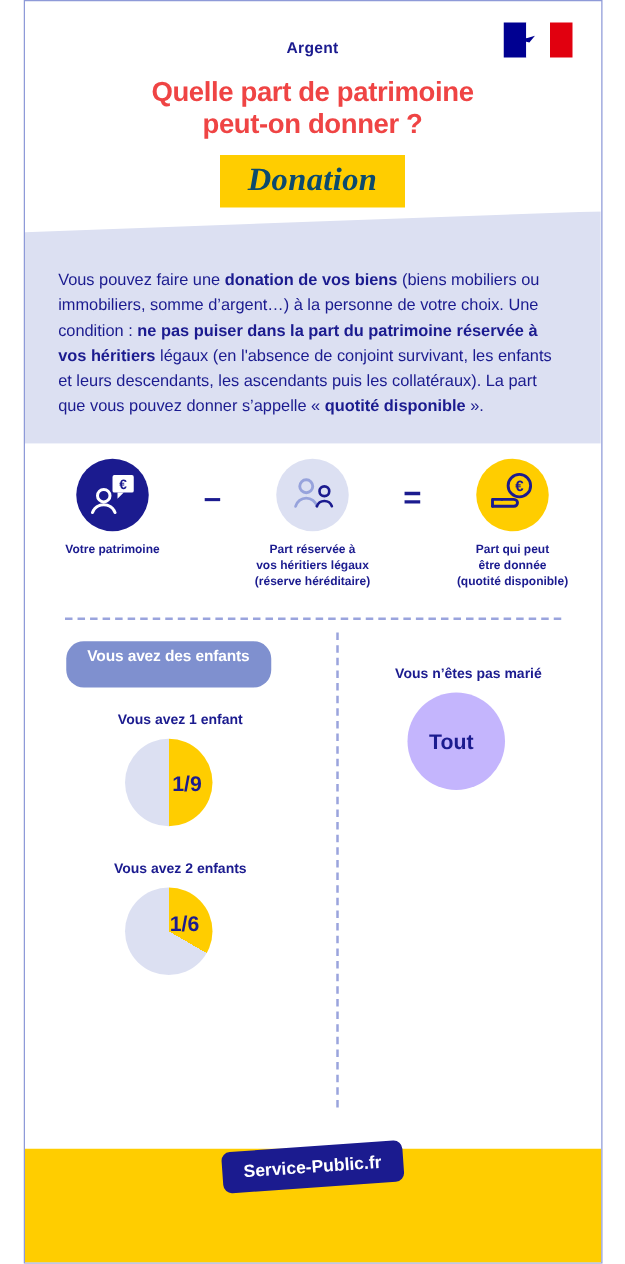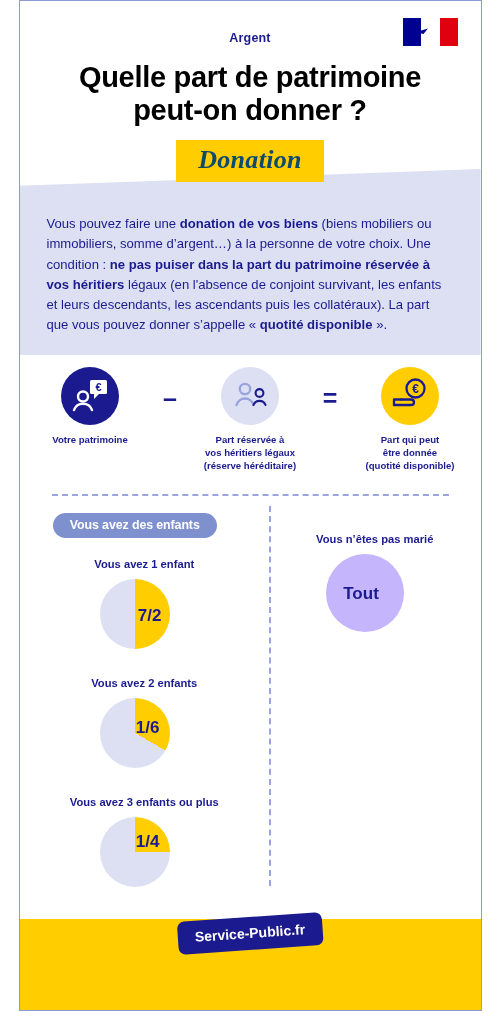--- a/index.html
+++ b/index.html
@@ -44,24 +44,24 @@
   }
 
   .kicker{
     font-size:12.5px;
     font-weight:bold;
     letter-spacing:.2px;
     color:#1b1b8f;
     margin:0 0 16px 0;
   }
   .title{
-    font-size:29px;
+    font-size:22px;
     font-weight:bold;
     line-height:1.14;
-    color:#000000;
+    color:#ef4444;
     margin:0 26px;
     letter-spacing:-.3px;
   }
   .tagwrap{margin-top:13px;text-align:center;}
   .tag{
     display:inline-block;
     background:#ffcd00;
     color:#0c4a6e;
     font-family:"Liberation Serif", serif;
     font-style:italic;
@@ -153,21 +153,21 @@
     z-index:4;
   }
   .col{width:250px;text-align:center;}
   .pill{
     display:inline-block;
     background:#7f90cf;
     color:#ffffff;
     font-size:12.4px;
     font-weight:bold;
     border-radius:14px;
-    padding:5px 17px 6px 17px;
+    padding:5px 17px 18px 17px;
     letter-spacing:-.1px;
   }
   .case{margin-top:20px;}
   .case + .case{margin-top:28px;}
   .caselbl{
     font-size:11.2px;
     font-weight:bold;
     color:#1b1b8f;
     margin-bottom:9px;
     padding-left:19px;
@@ -291,37 +291,31 @@
   <div class="vdash"></div>
 
   <div class="cols">
 
     <div class="col">
       <span class="pill">Vous avez des enfants</span>
 
       <div class="case">
         <div class="caselbl">Vous avez 1 enfant</div>
         <div class="pie" style="background:conic-gradient(#ffcd00 0deg 180deg,#dce0f2 180deg 360deg);">
-          <span class="pielbl" style="top:28px;left:38px;">7/2</span>
+          <span class="pielbl" style="top:28px;left:38px;">1/9</span>
         </div>
       </div>
 
       <div class="case">
         <div class="caselbl">Vous avez 2 enfants</div>
         <div class="pie" style="background:conic-gradient(#ffcd00 0deg 120deg,#dce0f2 120deg 360deg);">
           <span class="pielbl" style="top:21px;left:36px;">1/6</span>
         </div>
       </div>
 
-      <div class="case">
-        <div class="caselbl">Vous avez 3 enfants ou plus</div>
-        <div class="pie" style="background:conic-gradient(#ffcd00 0deg 90deg,#dce0f2 90deg 360deg);">
-          <span class="pielbl" style="top:16px;left:36px;">1/4</span>
-        </div>
-      </div>
     </div>
 
     <div class="col">
 
 
       <div class="case" style="">
         <div class="caselbl">Vous n’êtes pas marié</div>
         <div class="pie big" style="background:#c4b5fd;">
           <span class="pielbl" style="top:31px;left:17px;">Tout</span>
         </div>

